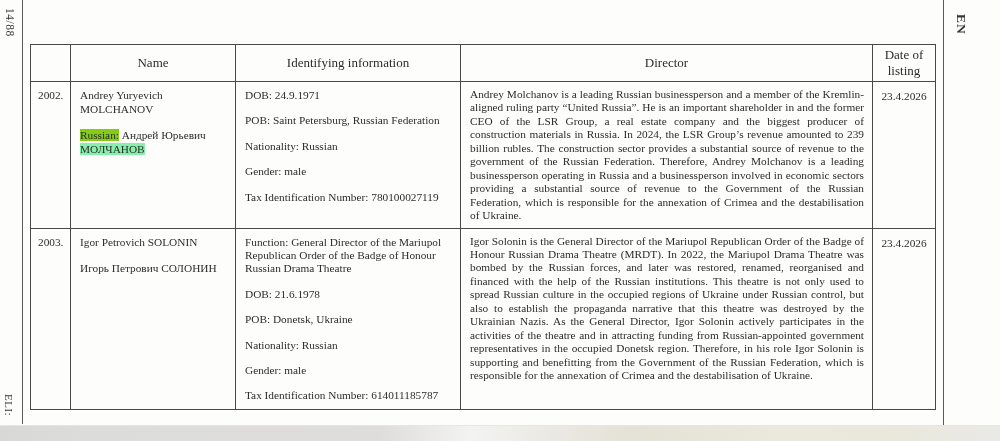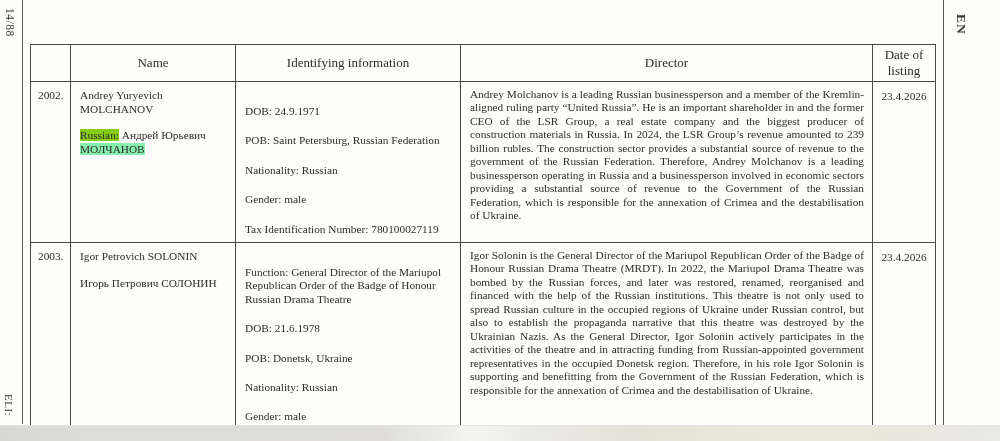--- a/index.html
+++ b/index.html
@@ -55,21 +55,21 @@
   tr.entry-row-1 { height: 139px; }
   tr.entry-row-2 { height: 168px; }
 
   td.cell-number { padding: 7px 4px 4px 7px; }
   td.cell-name   { padding: 7px 8px 6px 9px; line-height: 13.6px; }
   td.cell-ident  { padding: 7px 8px 6px 9px; line-height: 13.4px; }
   td.cell-reasons{ padding: 6px 8px 5px 9px; line-height: 13.45px; text-align: justify; }
   td.cell-date   { padding: 8px 2px 2px 2px; text-align: center; }
 
   .name-latin { margin-bottom: 13px; }
-  .ident-line { margin-bottom: 12px; margin-top: 16px; }
+  .ident-line { margin-bottom: 12px; }
   .ident-line:last-child { margin-bottom: 0; }
 
   .hl-gray { background: #84cc16; }
   .hl-blue { background: #86efac; }
 
   
   #bottom-strip {
     position: absolute;
     left: 0; bottom: 0;
     width: 1000px; height: 16px;

